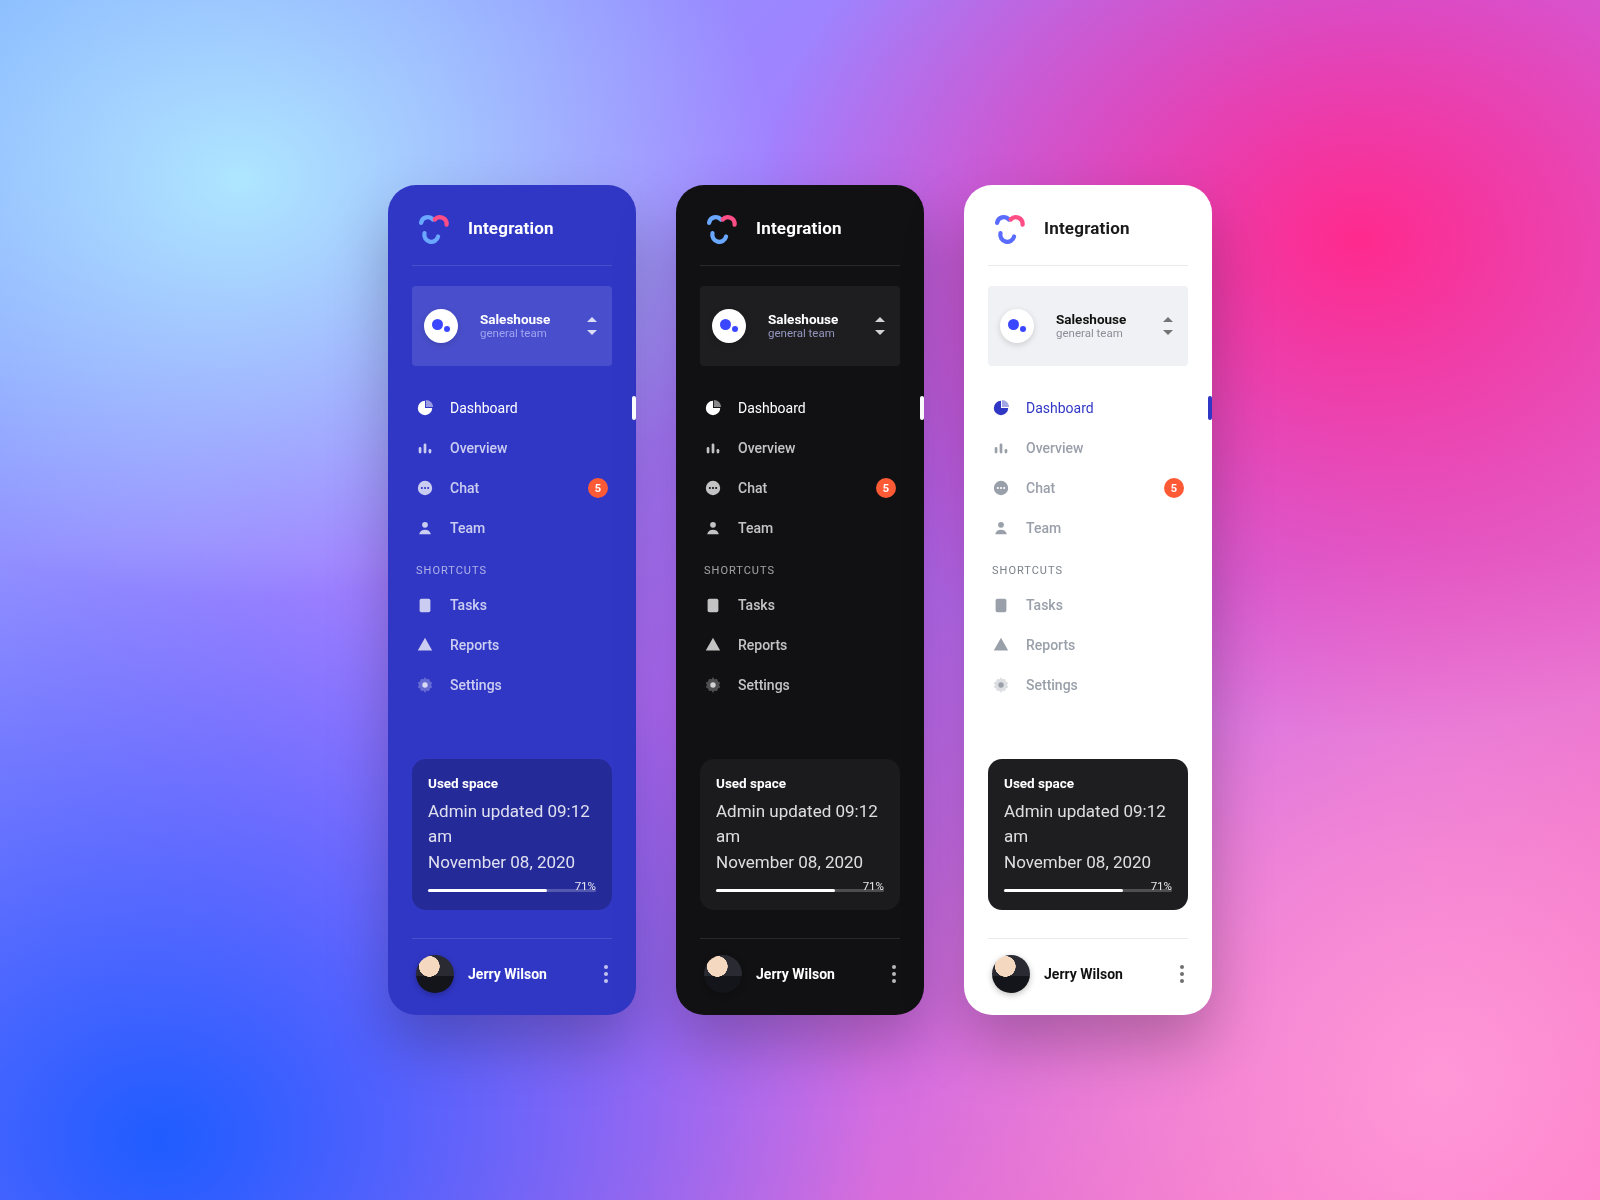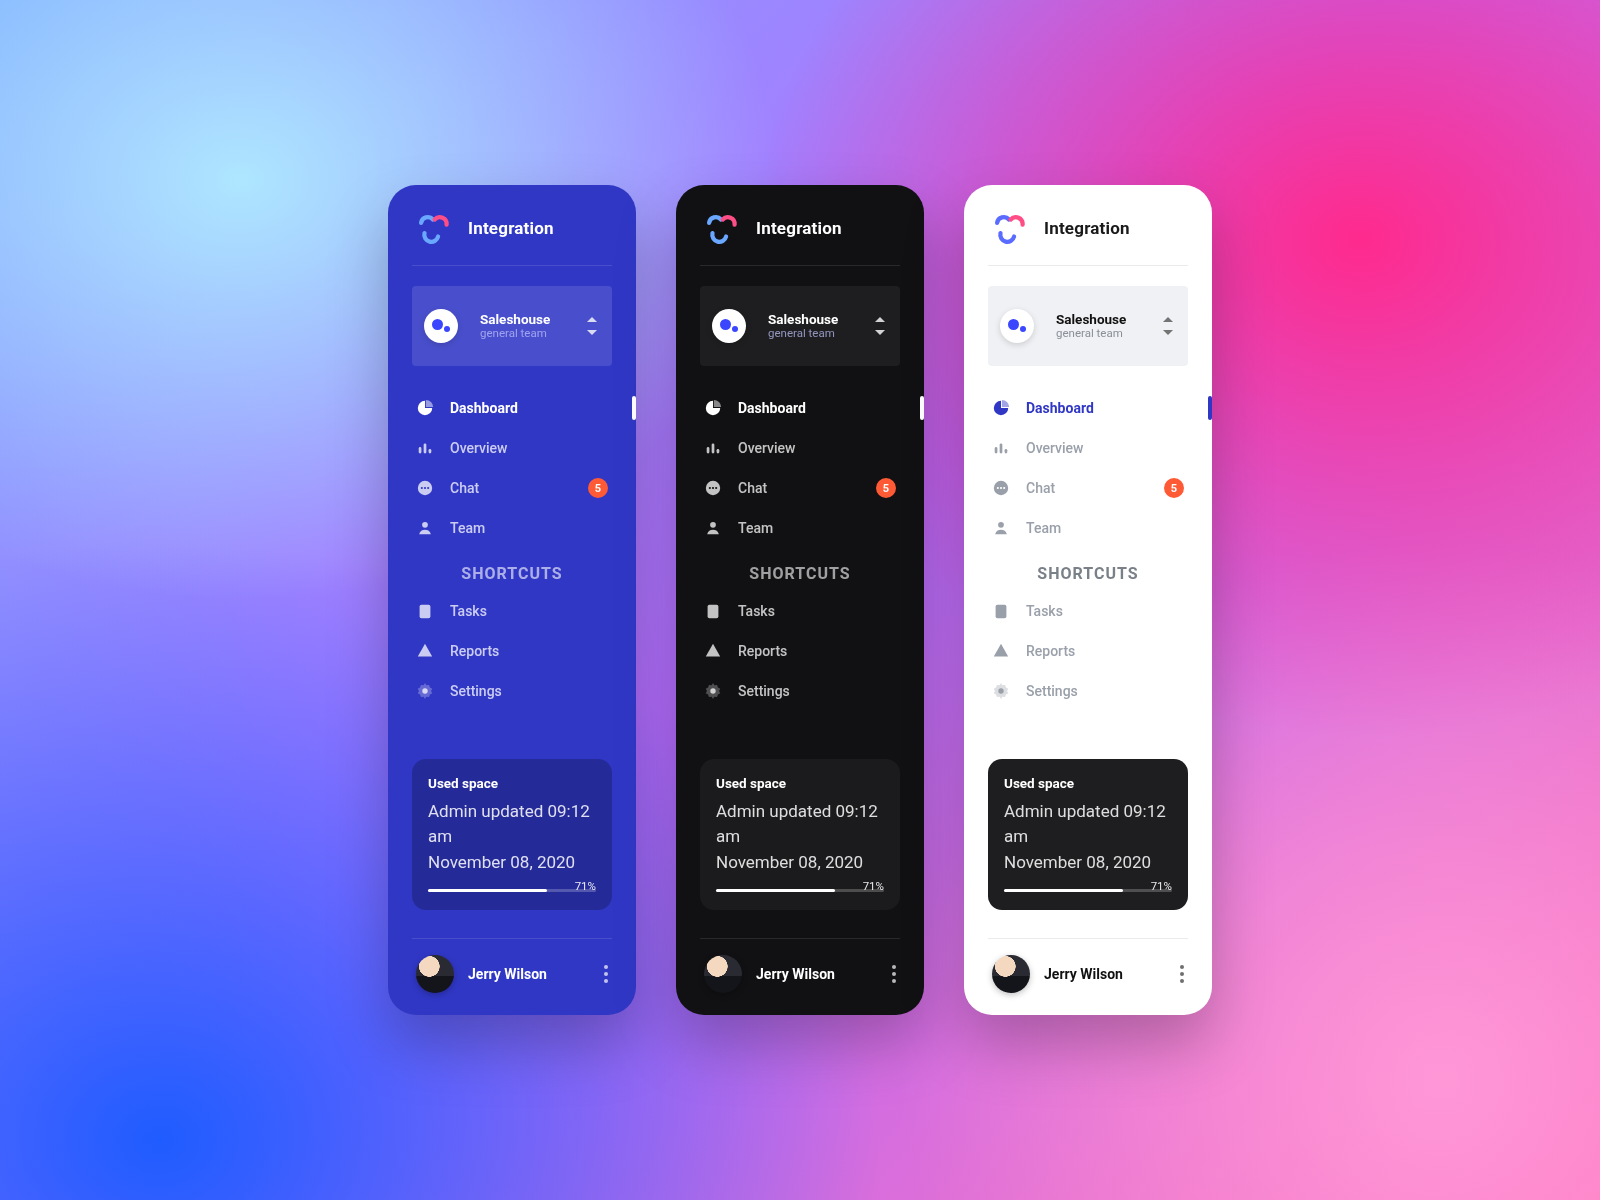--- a/index.html
+++ b/index.html
@@ -62,35 +62,35 @@
   
   .nav { padding:0 24px; position:relative; }
   .nav-item {
     display:flex; align-items:center; gap:16px; height:40px; border-radius:8px;
     font-size:14px; font-weight:500; cursor:pointer; position:relative; padding:0 4px;
   }
   .nav-item .ic { width:18px; height:18px; flex:0 0 18px; display:flex; align-items:center; justify-content:center; }
   .blue  .nav-item { color:rgba(255,255,255,.75); }
   .dark  .nav-item { color:rgba(255,255,255,.75); }
   .light .nav-item { color:#9aa0aa; }
-  .nav-item.active { font-weight:700;text-align:center; }
+  .nav-item.active { font-weight:400;text-align:center; }
   .blue  .nav-item.active, .dark .nav-item.active { color:#fff; }
   .light .nav-item.active { color:#3037c5; }
   .active-marker {
     position:absolute; right:-24px; top:8px; width:4px; height:24px; border-radius:4px;
   }
   .blue  .active-marker, .dark .active-marker { background:#fff; }
   .light .active-marker { background:#3037c5; }
 
   .badge {
     margin-left:auto; min-width:20px; height:20px; border-radius:10px; background:#ff5a36;
     color:#fff; font-size:11px; font-weight:700; display:flex; align-items:center; justify-content:center; padding:0 6px;
   }
 
-  .section-label { font-size:16px; letter-spacing:1px; font-weight:700; opacity:.6; padding:16px 28px 8px;text-align:center; }
+  .section-label { font-size:11px; letter-spacing:1px; font-weight:400; opacity:.6; padding:16px 28px 8px; }
   .light .section-label { color:#7a8088; opacity:1; }
 
   
   .card {
     margin:auto 24px 8px; border-radius:14px; padding:16px 16px 18px; position:relative; overflow:hidden;
     color:#fff;
   }
   .blue  .card { background:rgba(0,0,0,.22); }
   .dark  .card { background:#1b1b1d; }
   .light .card { background:#1e1e20; }

